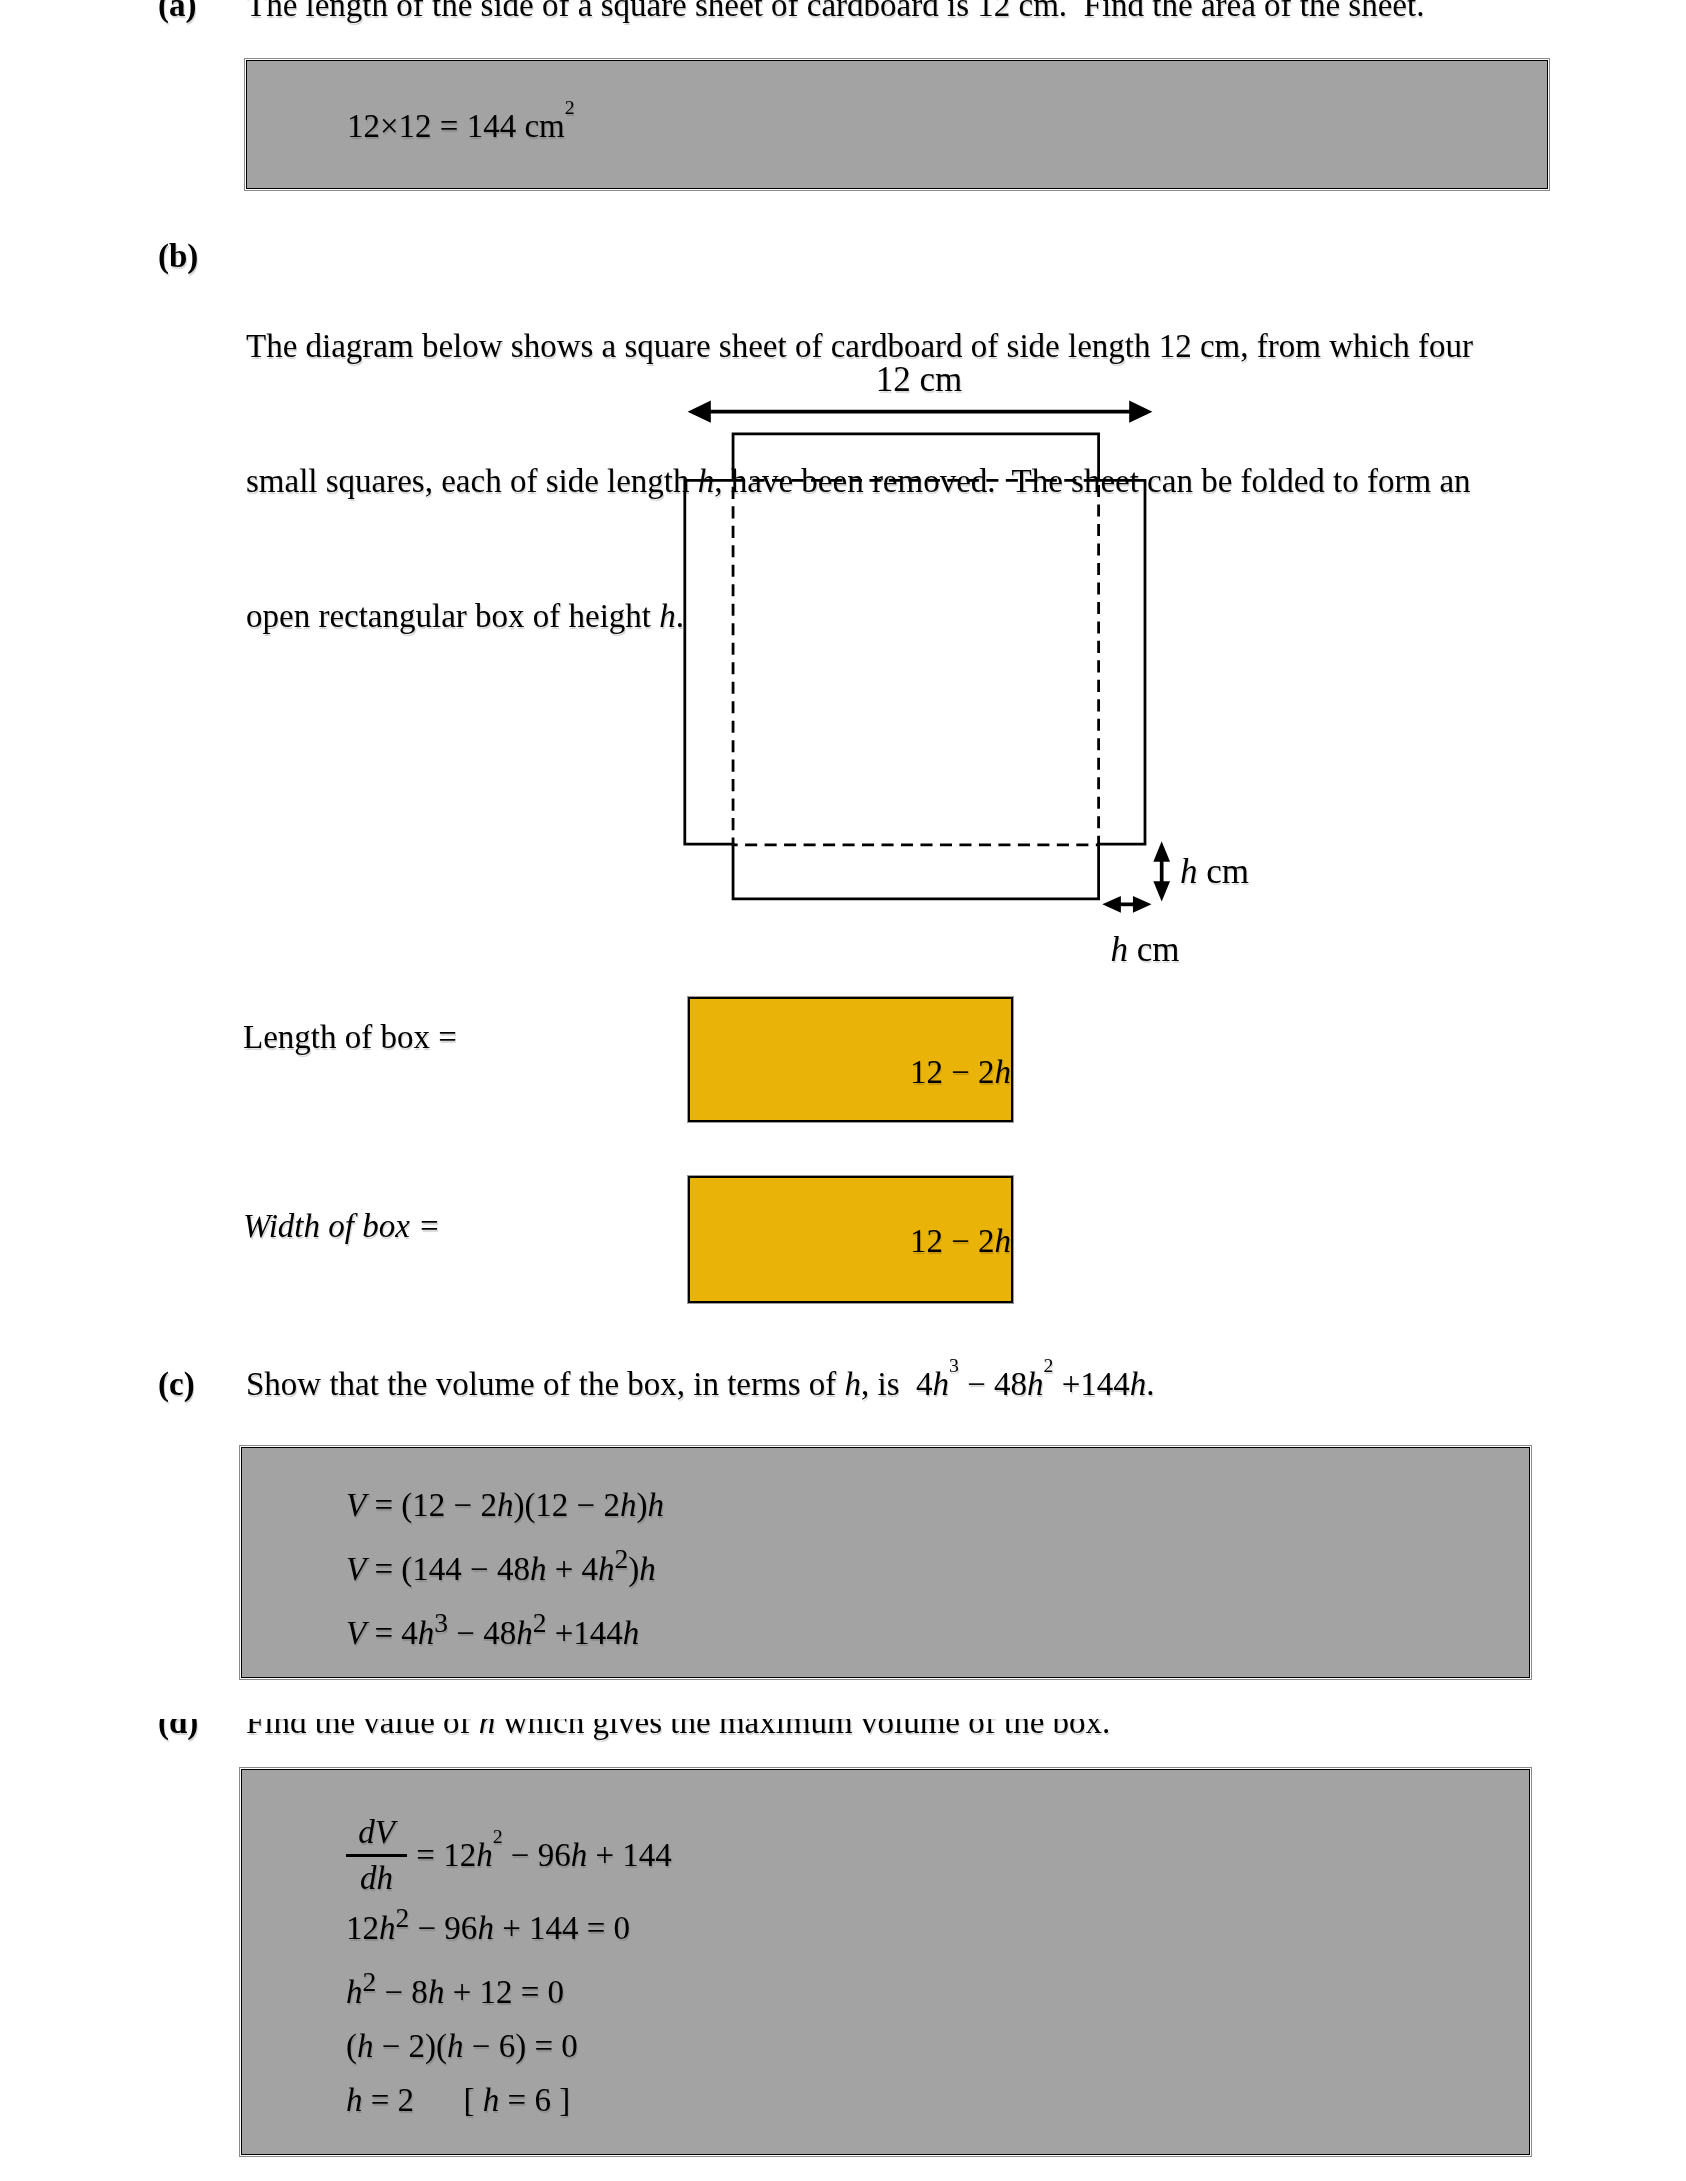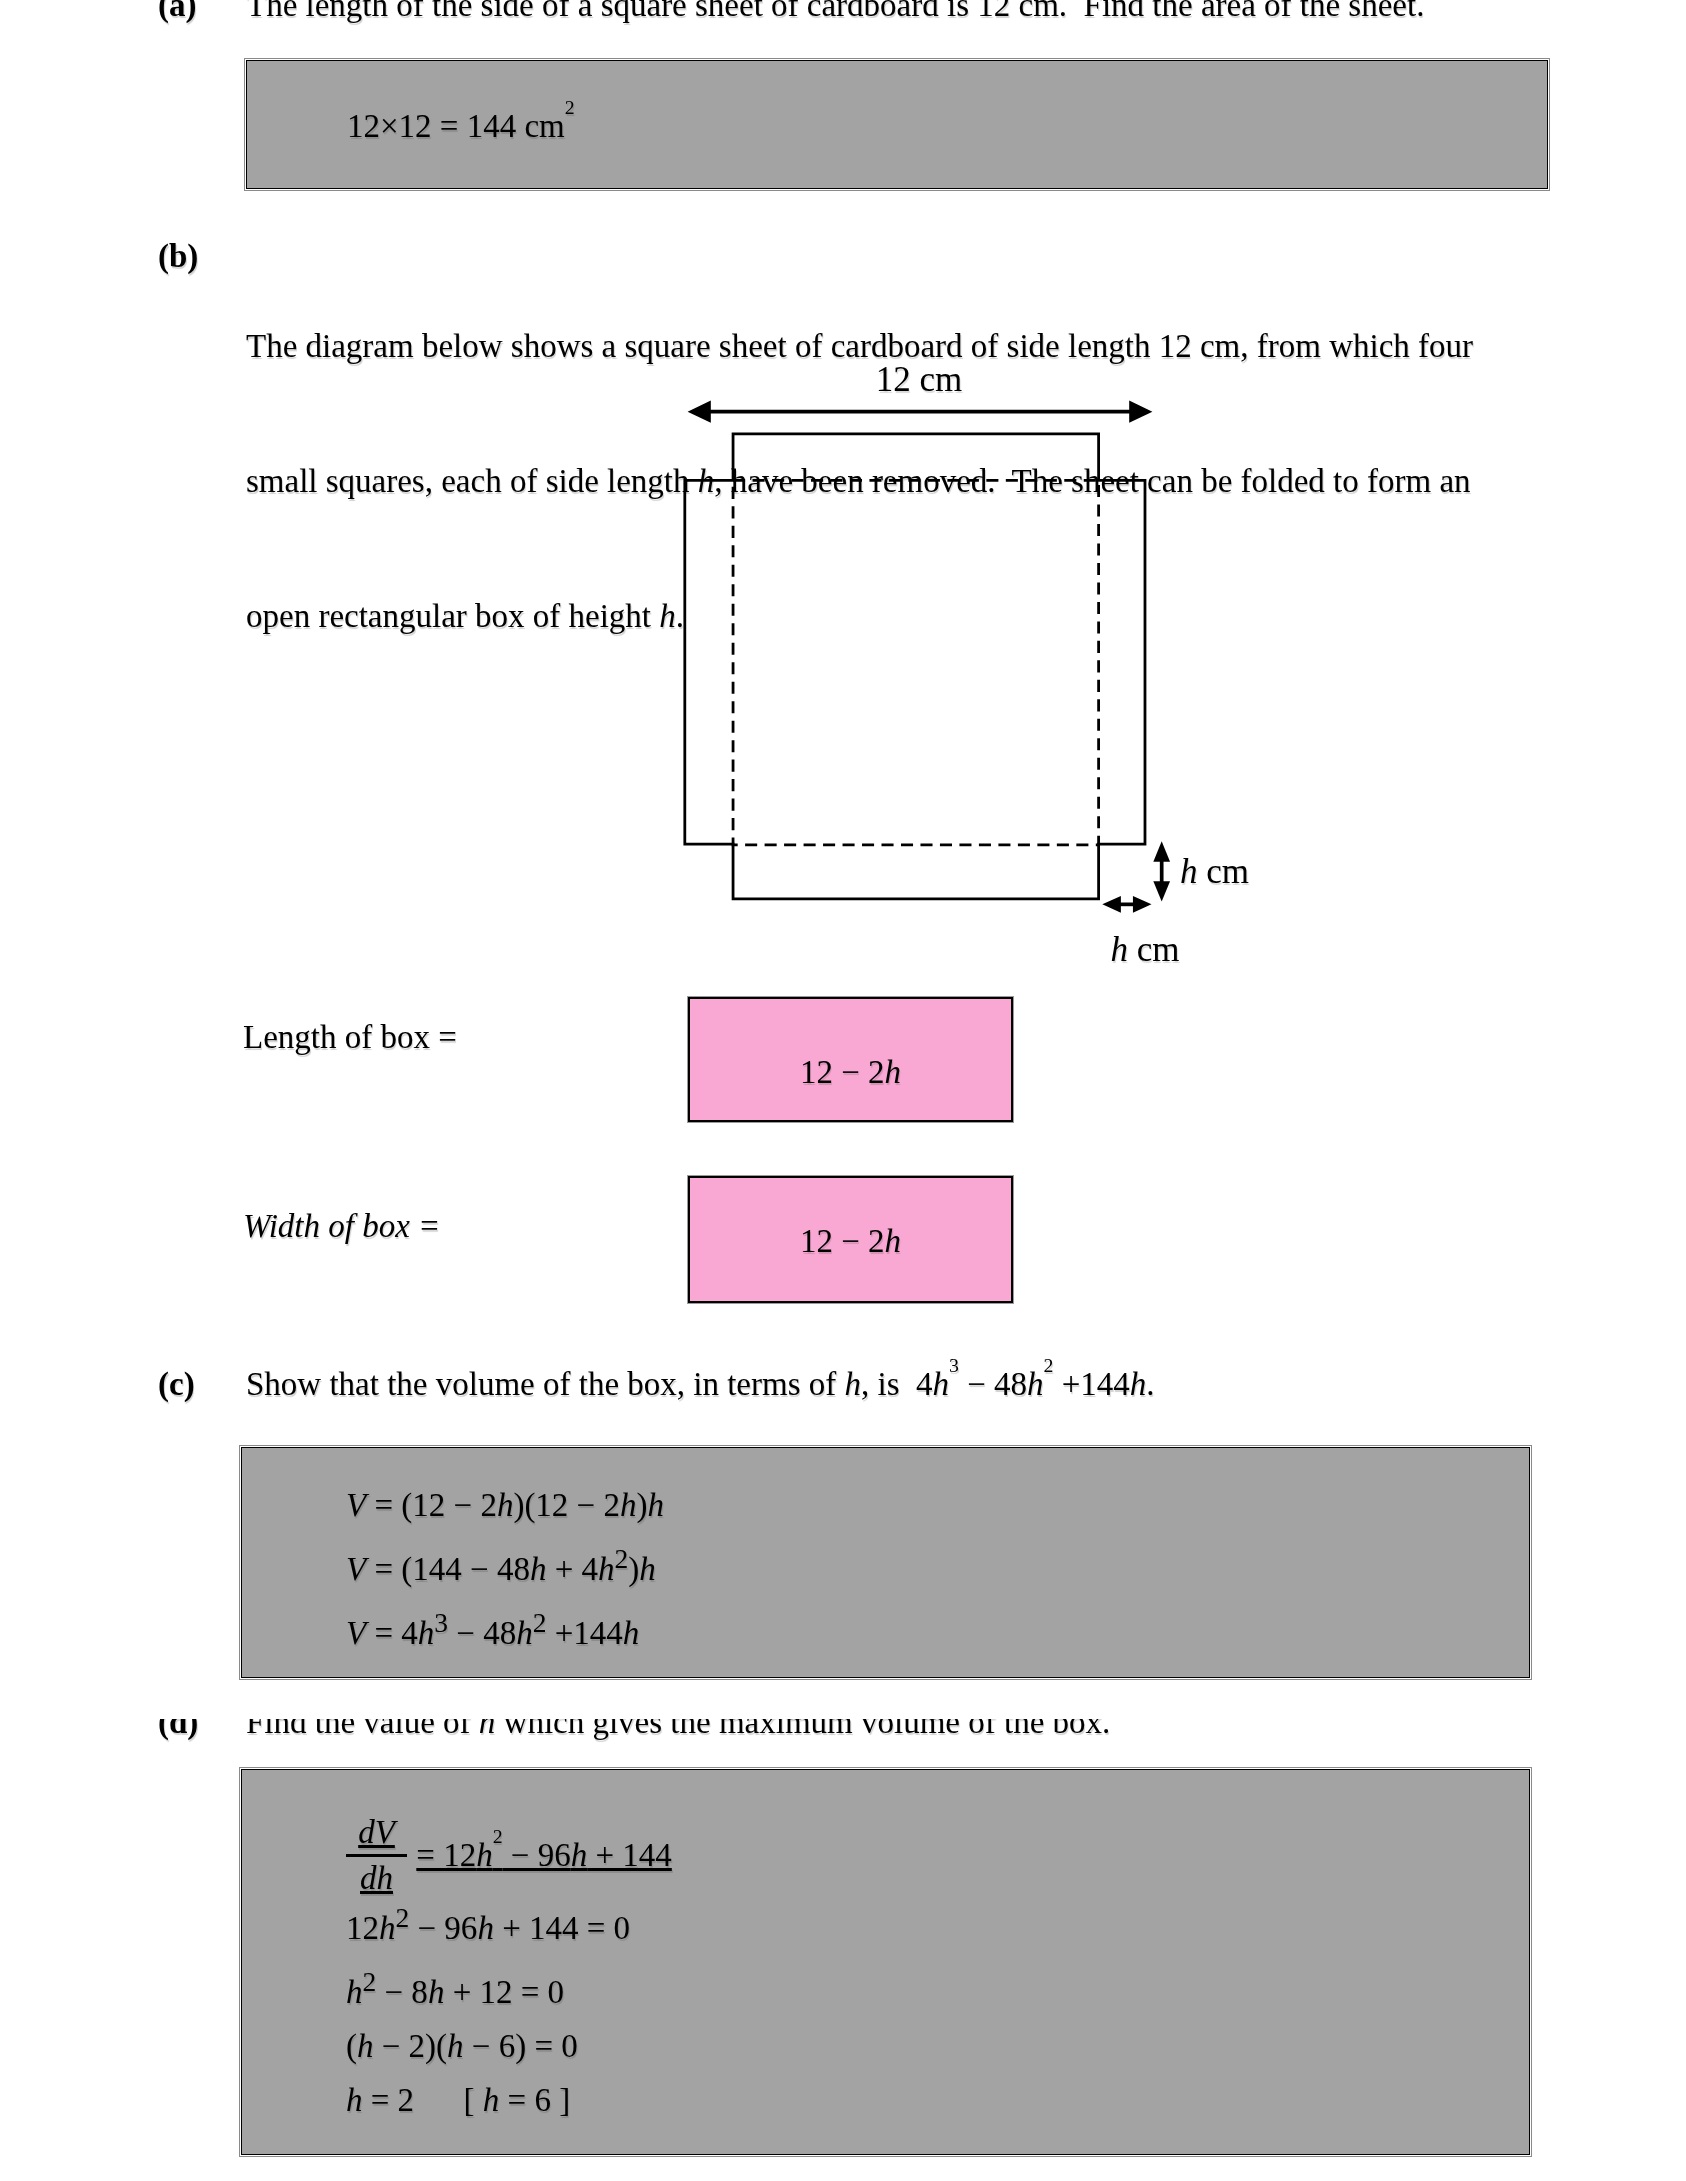--- a/index.html
+++ b/index.html
@@ -6,22 +6,22 @@
   #page{
     position:relative;width:1686px;height:2182px;background:#ffffff;
     overflow:hidden;color:#000;
     font-family:"Liberation Serif","DejaVu Serif",serif;
   }
   .txt{font-size:33px;line-height:45px;white-space:pre;text-shadow:0.9px 1.9px 0.9px rgba(0,0,0,0.18);}
   .qline{position:absolute;display:flex;align-items:flex-start;}
   .qlabel{font-weight:bold;flex:0 0 88px;width:88px;}
   .para > div{font-size:33px;line-height:45px;white-space:pre;}
   .ansbox{position:absolute;border:1.9px solid #000;outline:0.9px solid #8a8a8a;outline-offset:1.9px;background:#a3a3a3;}
-  .smallbox{position:absolute;border:2.8px solid #000;outline:0.9px solid #9a9a9a;outline-offset:0.9px;background:#f9a8d4;
-            display:flex;align-items:center;justify-content:center;}
+  .smallbox{position:absolute;border:2.8px solid #000;outline:0.9px solid #9a9a9a;outline-offset:0.9px;background:#eab308;
+            display:flex;align-items:center;justify-content:flex-end;}
   .eq{font-size:33px;line-height:48px;white-space:pre;text-shadow:0.9px 1.9px 0.9px rgba(0,0,0,0.15);}
   .eq sup,.txt sup{font-size:0.6em;position:relative;top:-0.55em;line-height:0;}
   em{font-style:italic;}
   .steps{position:absolute;}
   .steps .eqline{font-size:33px;line-height:54px;white-space:pre;text-shadow:0.9px 1.9px 0.9px rgba(0,0,0,0.15);}
   .fracrow{position:absolute;display:flex;align-items:center;}
   .frac{display:inline-flex;flex-direction:column;align-items:center;margin-right:9.3px;}
   .frac .fpart{font-size:33px;line-height:39px;white-space:pre;text-shadow:0.9px 1.9px 0.9px rgba(0,0,0,0.15);}
   .fracbar{height:2.8px;background:#000;align-self:stretch;margin:1.9px 0;min-width:61px;}
   .dlabel{position:absolute;font-size:35px;line-height:43px;white-space:pre;text-shadow:0.9px 1.9px 0.9px rgba(0,0,0,0.15);}
@@ -105,21 +105,21 @@
   </div>
 
   <div class="clipwrap" style="left:158px;top:1719px;width:1345px;height:39px;">
     <div class="qline txt" style="position:static;margin-top:-19.5px;">
       <span class="qlabel">(d)</span>
       <span>Find the value of <em>h</em> which gives the maximum volume of the box.</span>
     </div>
   </div>
 
   <div class="ansbox" style="left:241px;top:1769px;width:1287px;height:384px;">
-    <div class="fracrow" style="left:104px;top:43px;text-decoration:underline;">
+    <div class="fracrow" style="left:104px;top:43px;">
       <span class="frac">
         <span class="fpart"><em>dV</em></span>
         <span class="fracbar"></span>
         <span class="fpart"><em>dh</em></span>
       </span>
       <span class="eq">= 12<em>h</em><sup>2</sup> − 96<em>h</em> + 144</span>
     </div>
     <div class="steps" style="left:104px;top:121px;">
       <div class="eqline">12<em>h</em><sup>2</sup> − 96<em>h</em> + 144 = 0</div>
       <div class="eqline"><em>h</em><sup>2</sup> − 8<em>h</em> + 12 = 0</div>

